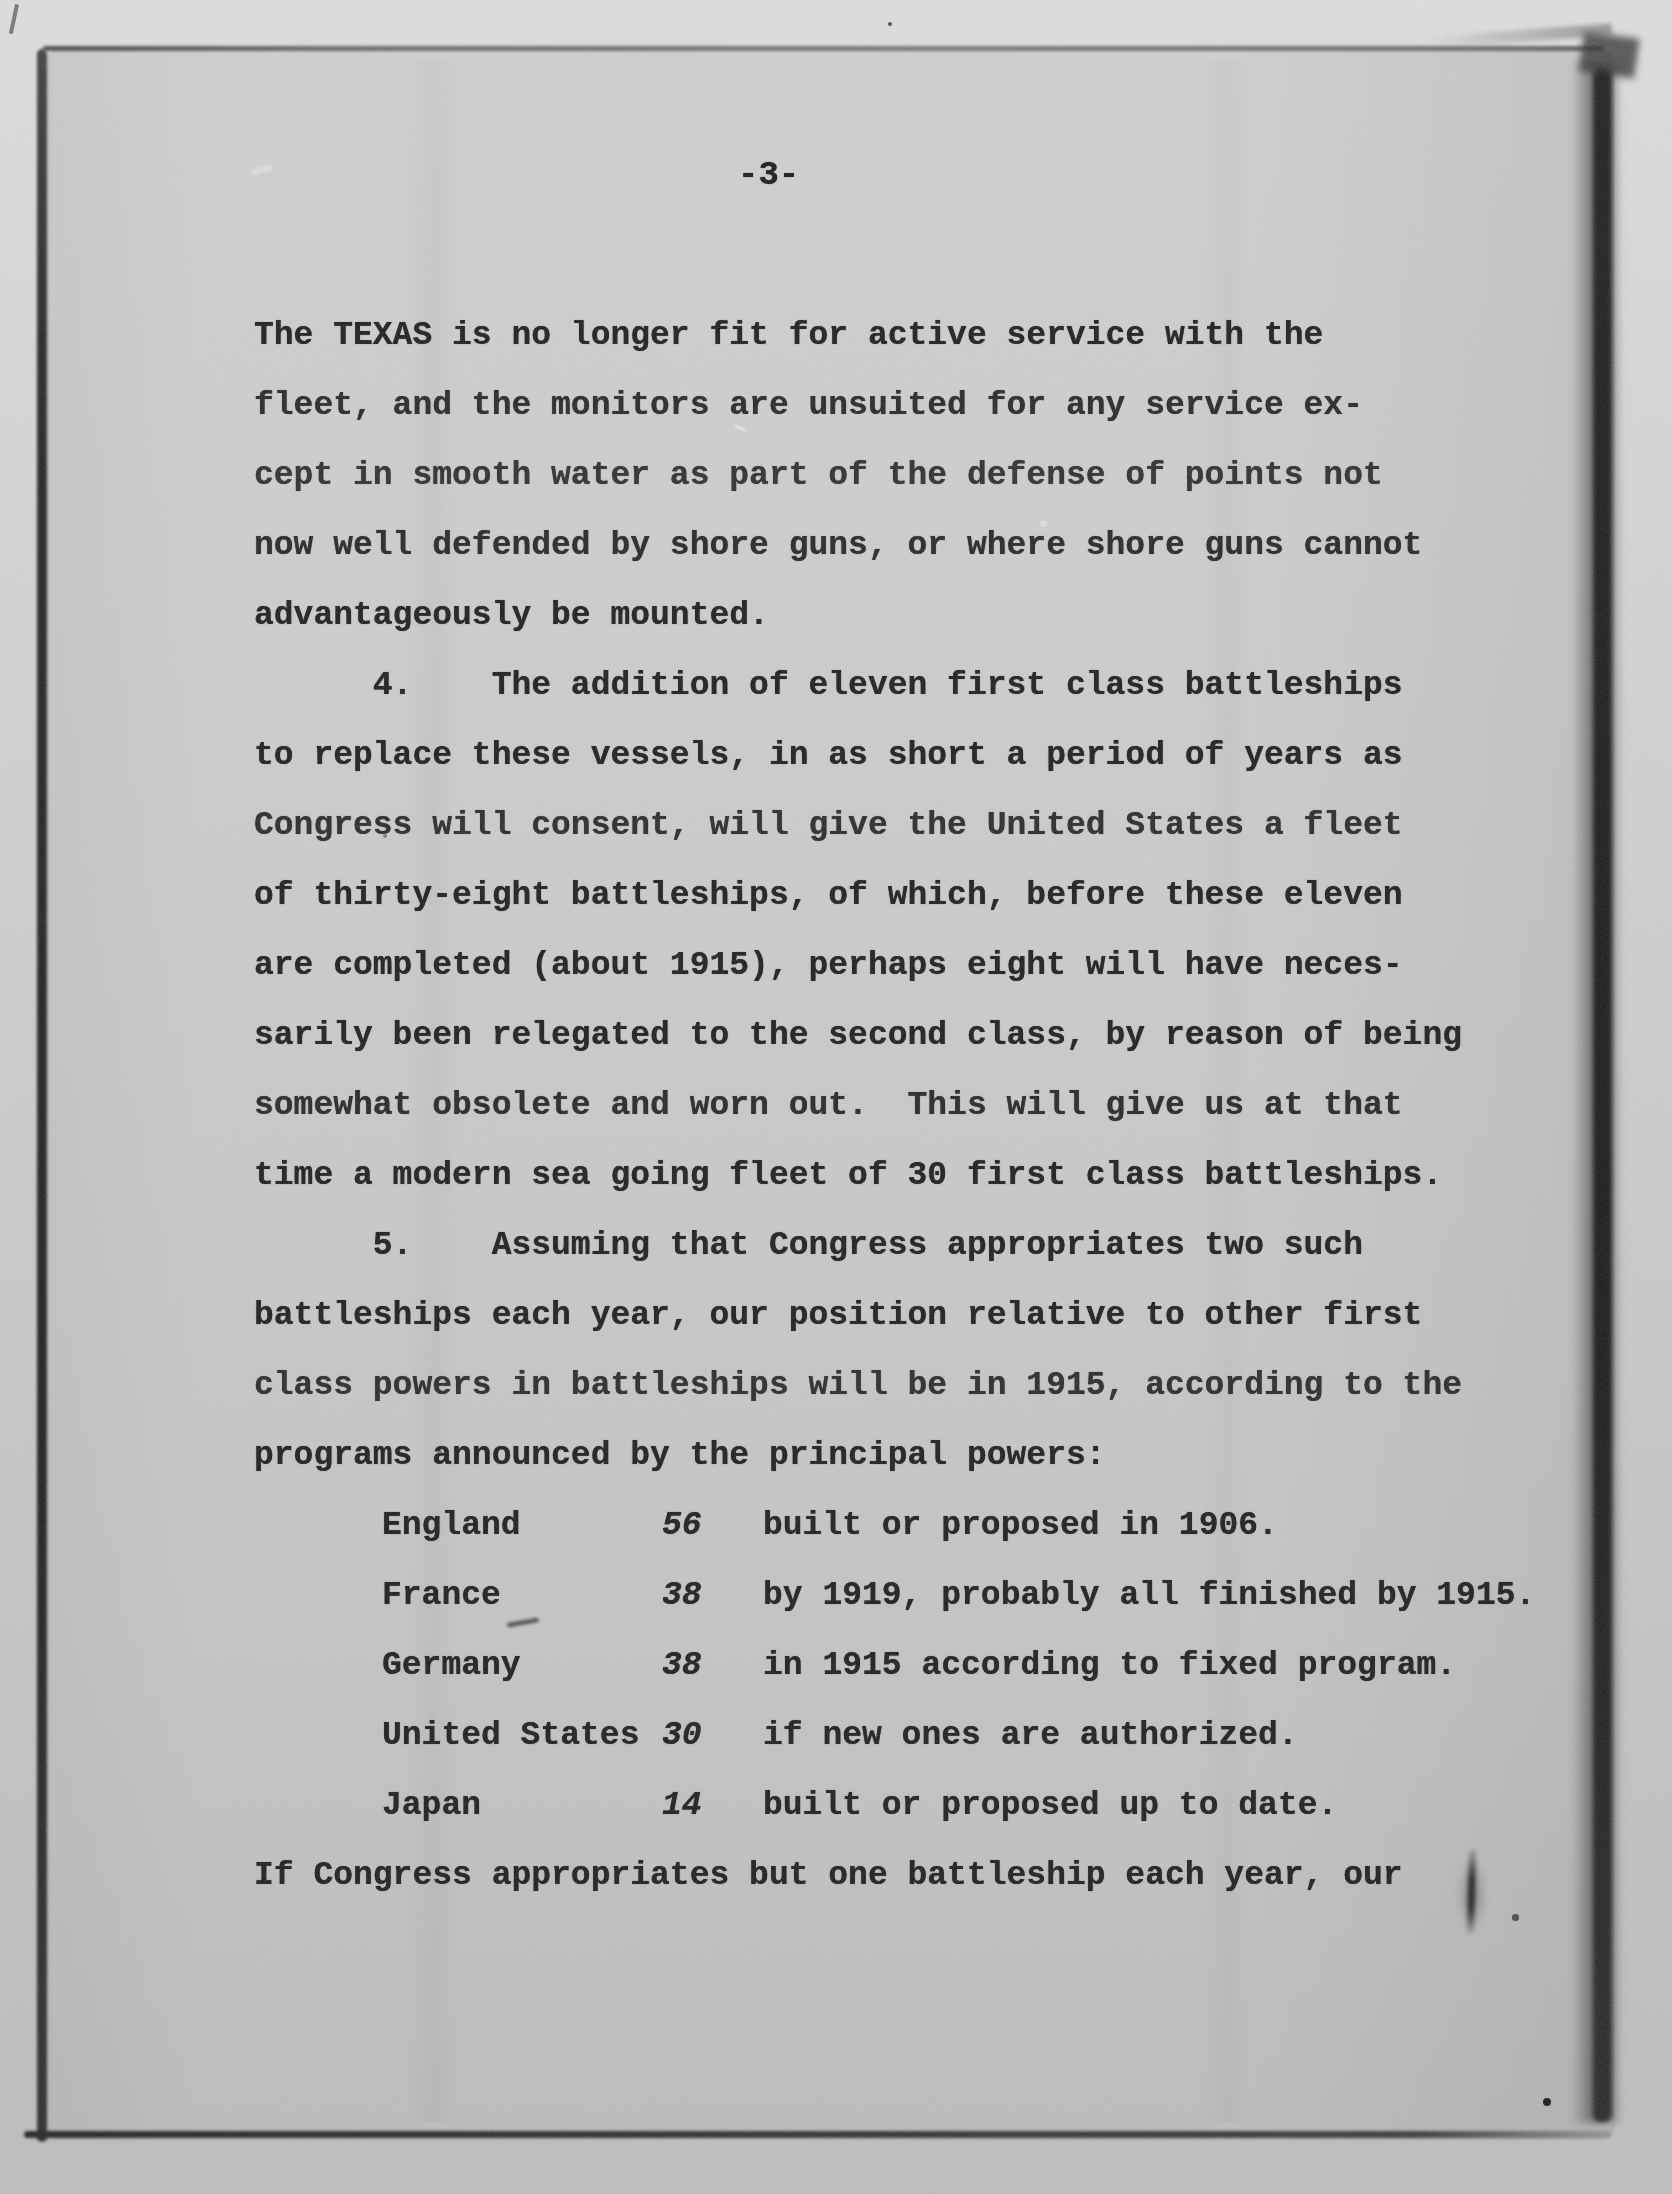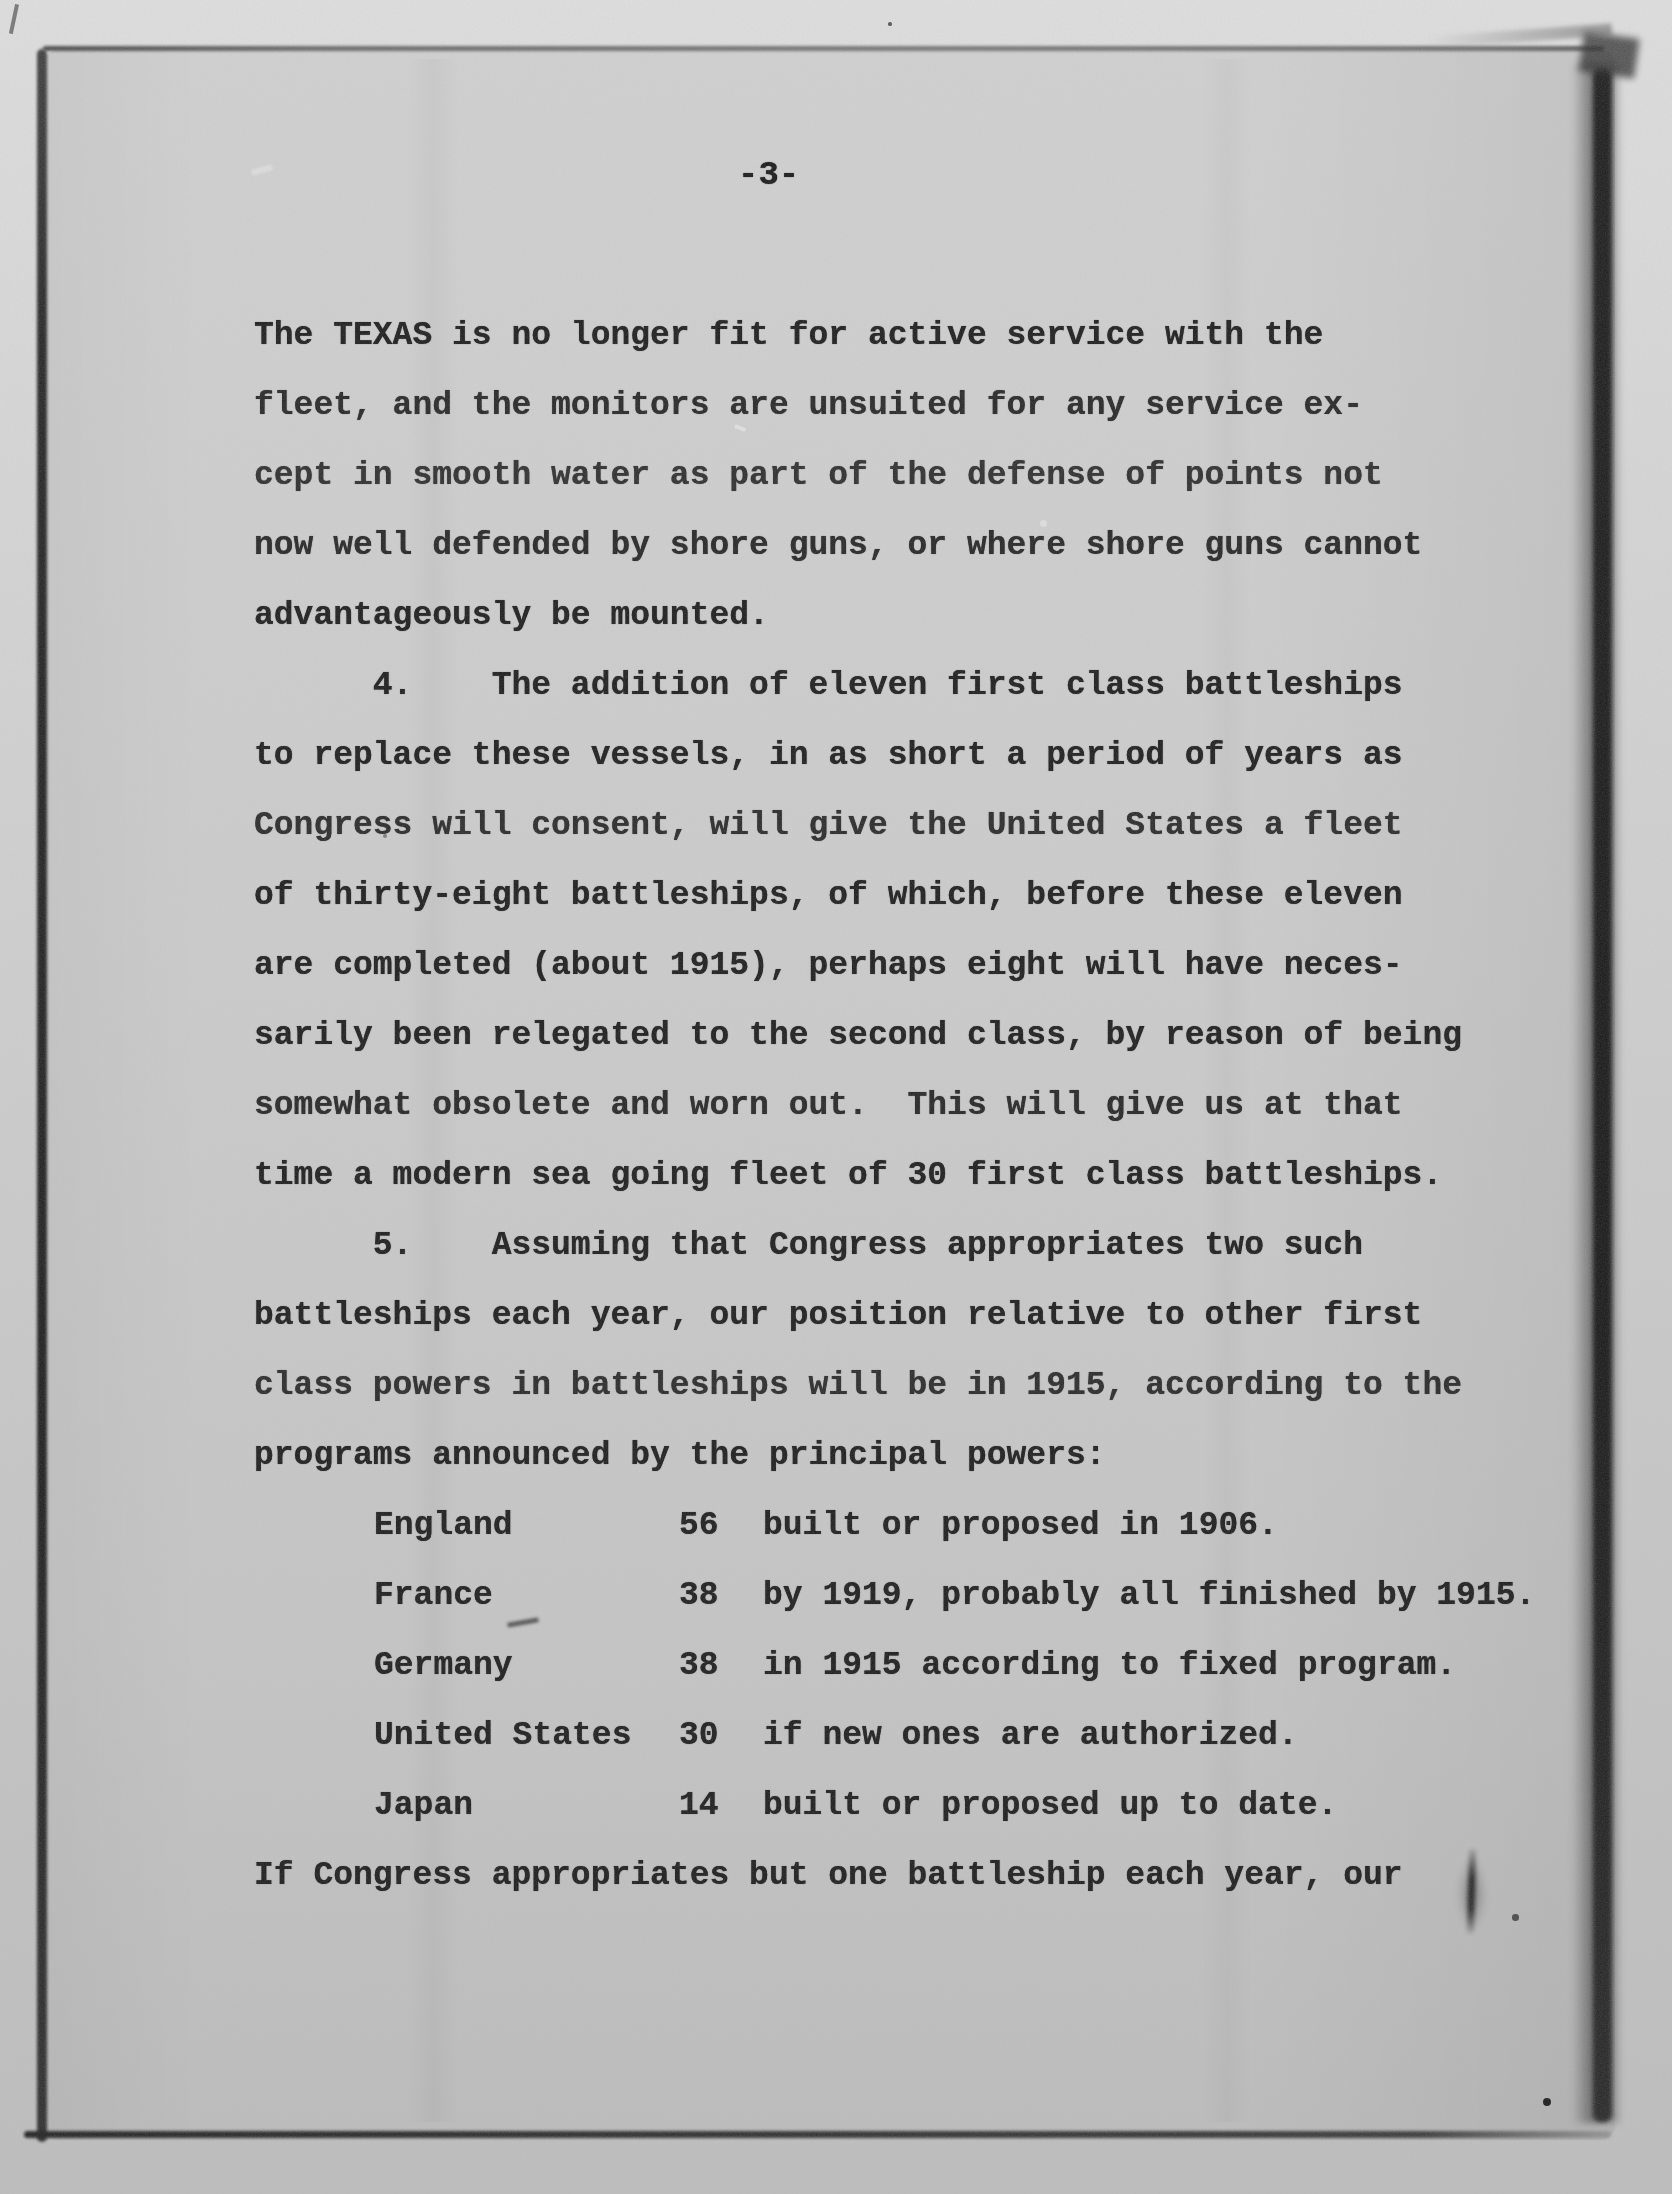--- a/index.html
+++ b/index.html
@@ -59,22 +59,22 @@
   }
   .tline{height:70px;}
   .tline:nth-child(2){opacity:.94}
   .tline:nth-child(3){opacity:.9}
   .tline:nth-child(4){opacity:.95}
   .tline:nth-child(8){opacity:.93}
   .tline:nth-child(12){opacity:.95}
   .tline:nth-child(16){opacity:.92}
   .trow{position:relative;height:70px;}
   .trow span{position:absolute;top:0;line-height:70px;}
-  .c-country{left:120px;}
-  .c-num{left:425px;}
+  .c-country{left:128px;}
+  .c-num{left:408px;font-style:italic;}
   .c-note{left:509px;}
   
   .art{position:absolute;pointer-events:none;}
   .smear{left:1468px;top:1849px;width:7.4px;height:85px;border-radius:3.7px;
     background:linear-gradient(180deg,rgba(10,10,10,0.15),#121212 35%,#141414 70%,rgba(10,10,10,0.1));
     filter:blur(2.2px);transform:rotate(1.5deg);opacity:.9;}
   .smear-halo{left:1456px;top:1857px;width:32px;height:74px;border-radius:50%;
     background:radial-gradient(rgba(30,30,30,0.35),rgba(30,30,30,0) 70%);filter:blur(2.9px);}
   .dot-after{left:1512px;top:1914px;width:6.6px;height:6.6px;border-radius:50%;background:#242424;filter:blur(0.7px);opacity:.75;}
   .france-dash{left:507px;top:1620px;width:32px;height:5.2px;background:#3a3a3a;border-radius:2.9px;

